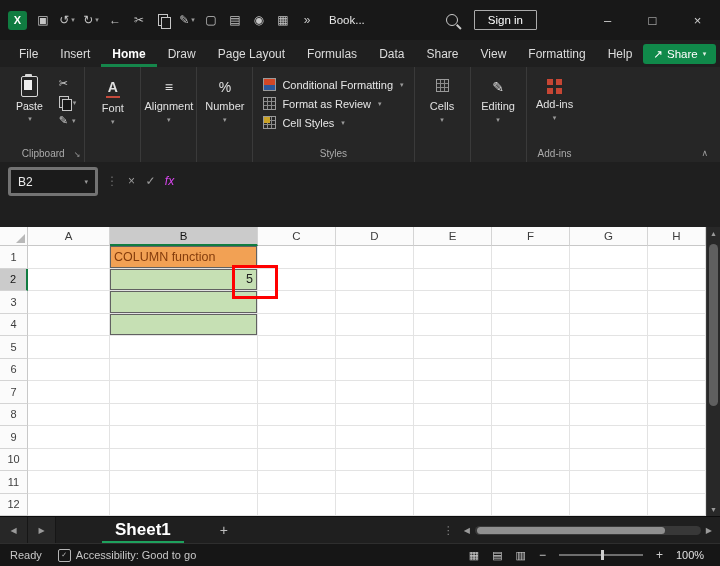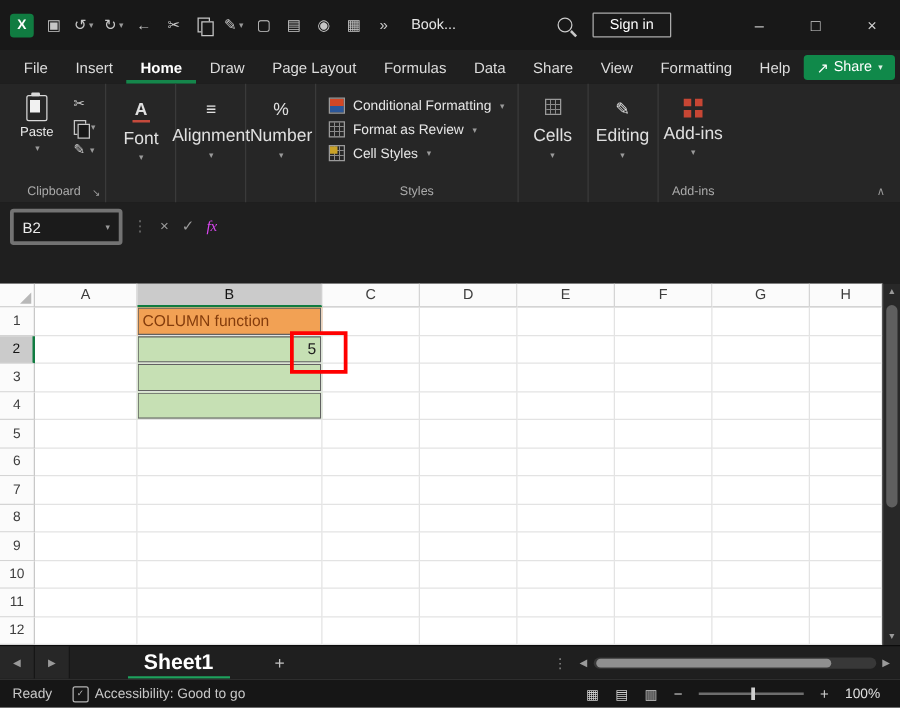--- a/index.html
+++ b/index.html
@@ -36,37 +36,37 @@
   .clip-flex{display:flex;gap:10px}
   .paste-btn{display:flex;flex-direction:column;align-items:center;gap:3px;padding:3px 6px}
   .clipboard-icon{position:relative;width:15px;height:19px;border:1.5px solid #d8d8d8;border-radius:2px;display:inline-block}
   .clipboard-icon::before{content:"";position:absolute;top:-3px;left:3px;width:7px;height:3px;background:#d8d8d8;border-radius:1px}
   .clipboard-icon::after{content:"";position:absolute;left:2px;top:3px;width:8px;height:10px;background:#f1f1f1}
   .paste-label{font-size:10.5px;color:#e8e8e8}
   .mini-col{display:flex;flex-direction:column;gap:7px;margin-top:5px}
   .mini-item{display:flex;align-items:center;gap:3px;color:#cfcfcf;font-size:11px;line-height:11px}
   .collapsed{width:56px;align-items:center}
   .cg-icon{height:17px;color:#e0e0e0;font-size:14px;margin-top:6px;line-height:17px}
-  .cg-label{font-size:14px;color:#e0e0e0;margin-top:4px;white-space:nowrap}
+  .cg-label{font-size:11px;color:#e0e0e0;margin-top:4px;white-space:nowrap}
   .cg-dd{font-size:7px;color:#9a9a9a;margin-top:4px}
   .font-a{border-bottom:2px solid #c54a3c;padding:0 2px;font-weight:bold}
   .styles-group{align-items:flex-start;padding-top:8px}
   .style-row{display:flex;align-items:center;gap:6px;margin:3px 2px;color:#e6e6e6;font-size:11px;white-space:nowrap}
   .cf-icon{width:13px;height:13px;border:1px solid #9a9a9a;background:linear-gradient(to bottom,#d24726 50%,#2b579a 50%);box-sizing:border-box}
   .fat-icon,.cells-icon{width:13px;height:13px;border:1px solid #9a9a9a;box-sizing:border-box;background:repeating-linear-gradient(0deg,transparent 0 3px,#8a8a8a 3px 4px),repeating-linear-gradient(90deg,transparent 0 3px,#8a8a8a 3px 4px)}
   .cs-icon{width:13px;height:13px;border:1px solid #9a9a9a;box-sizing:border-box;background:linear-gradient(#c9a227,#c9a227) 0 0/6px 6px no-repeat,repeating-linear-gradient(0deg,transparent 0 3px,#8a8a8a 3px 4px),repeating-linear-gradient(90deg,transparent 0 3px,#8a8a8a 3px 4px)}
   .addins-icon{width:15px;height:15px;margin-top:6px;background:linear-gradient(#C74634,#C74634) 0 0/6px 6px no-repeat,linear-gradient(#C74634,#C74634) 9px 0/6px 6px no-repeat,linear-gradient(#C74634,#C74634) 0 9px/6px 6px no-repeat,linear-gradient(#C74634,#C74634) 9px 9px/6px 6px no-repeat}
   .collapse-ribbon{position:absolute;right:12px;bottom:4px;color:#9a9a9a;font-size:9px}
 
   
   .formula-strip{position:absolute;top:162px;left:0;right:0;height:65px;background:#1f1f1f;display:flex;align-items:flex-start;padding:5px 8px 0;box-sizing:border-box}
   .name-box{width:90px;height:29px;background:#1b1b1b;border:3px solid #737373;border-radius:3px;display:flex;align-items:center;justify-content:space-between;color:#ececec;font-size:12px;padding:0 7px;box-sizing:border-box;flex:0 0 auto}
   .fb-sep{color:#6f6f6f;margin:0 4px 0 8px;line-height:29px;font-size:12px}
   .fb-ico{color:#9c9c9c;width:19px;text-align:center;line-height:29px;font-size:12px}
-  .fx{font-family:Liberation Serif, serif;font-style:italic;color:#d946ef}
+  .fx{font-family:Liberation Sans, sans-serif;font-style:italic;color:#d946ef}
   .formula-input{flex:1;height:42px;background:#fff;border-radius:2px;margin-left:8px;position:relative;font-size:12px;color:#111;padding:5px 8px;box-sizing:border-box}
   .fb-expand{position:absolute;top:3px;right:7px;color:#666;font-size:10px;font-weight:bold}
 
   
   .sheet{position:absolute;top:227px;left:0;width:706px;background:#fff}
   .header-row{display:flex;height:19px}
   .corner{width:28px;box-sizing:border-box;background:#FBFBFB;border-right:1px solid #C8C8C8;border-bottom:1px solid #C8C8C8;position:relative;flex:0 0 auto}
   .corner::after{content:"";position:absolute;right:2px;bottom:2px;border-left:9px solid transparent;border-bottom:9px solid #B8B8B8}
   .col-h{height:19px;box-sizing:border-box;background:#FBFBFB;border-right:1px solid #D4D4D4;border-bottom:1px solid #C8C8C8;display:flex;align-items:center;justify-content:center;font-size:11.5px;color:#3d3d3d;flex:0 0 auto}
   .col-h.sel{background:#CBCBCB;border-bottom:2px solid #107C41;color:#141414}

